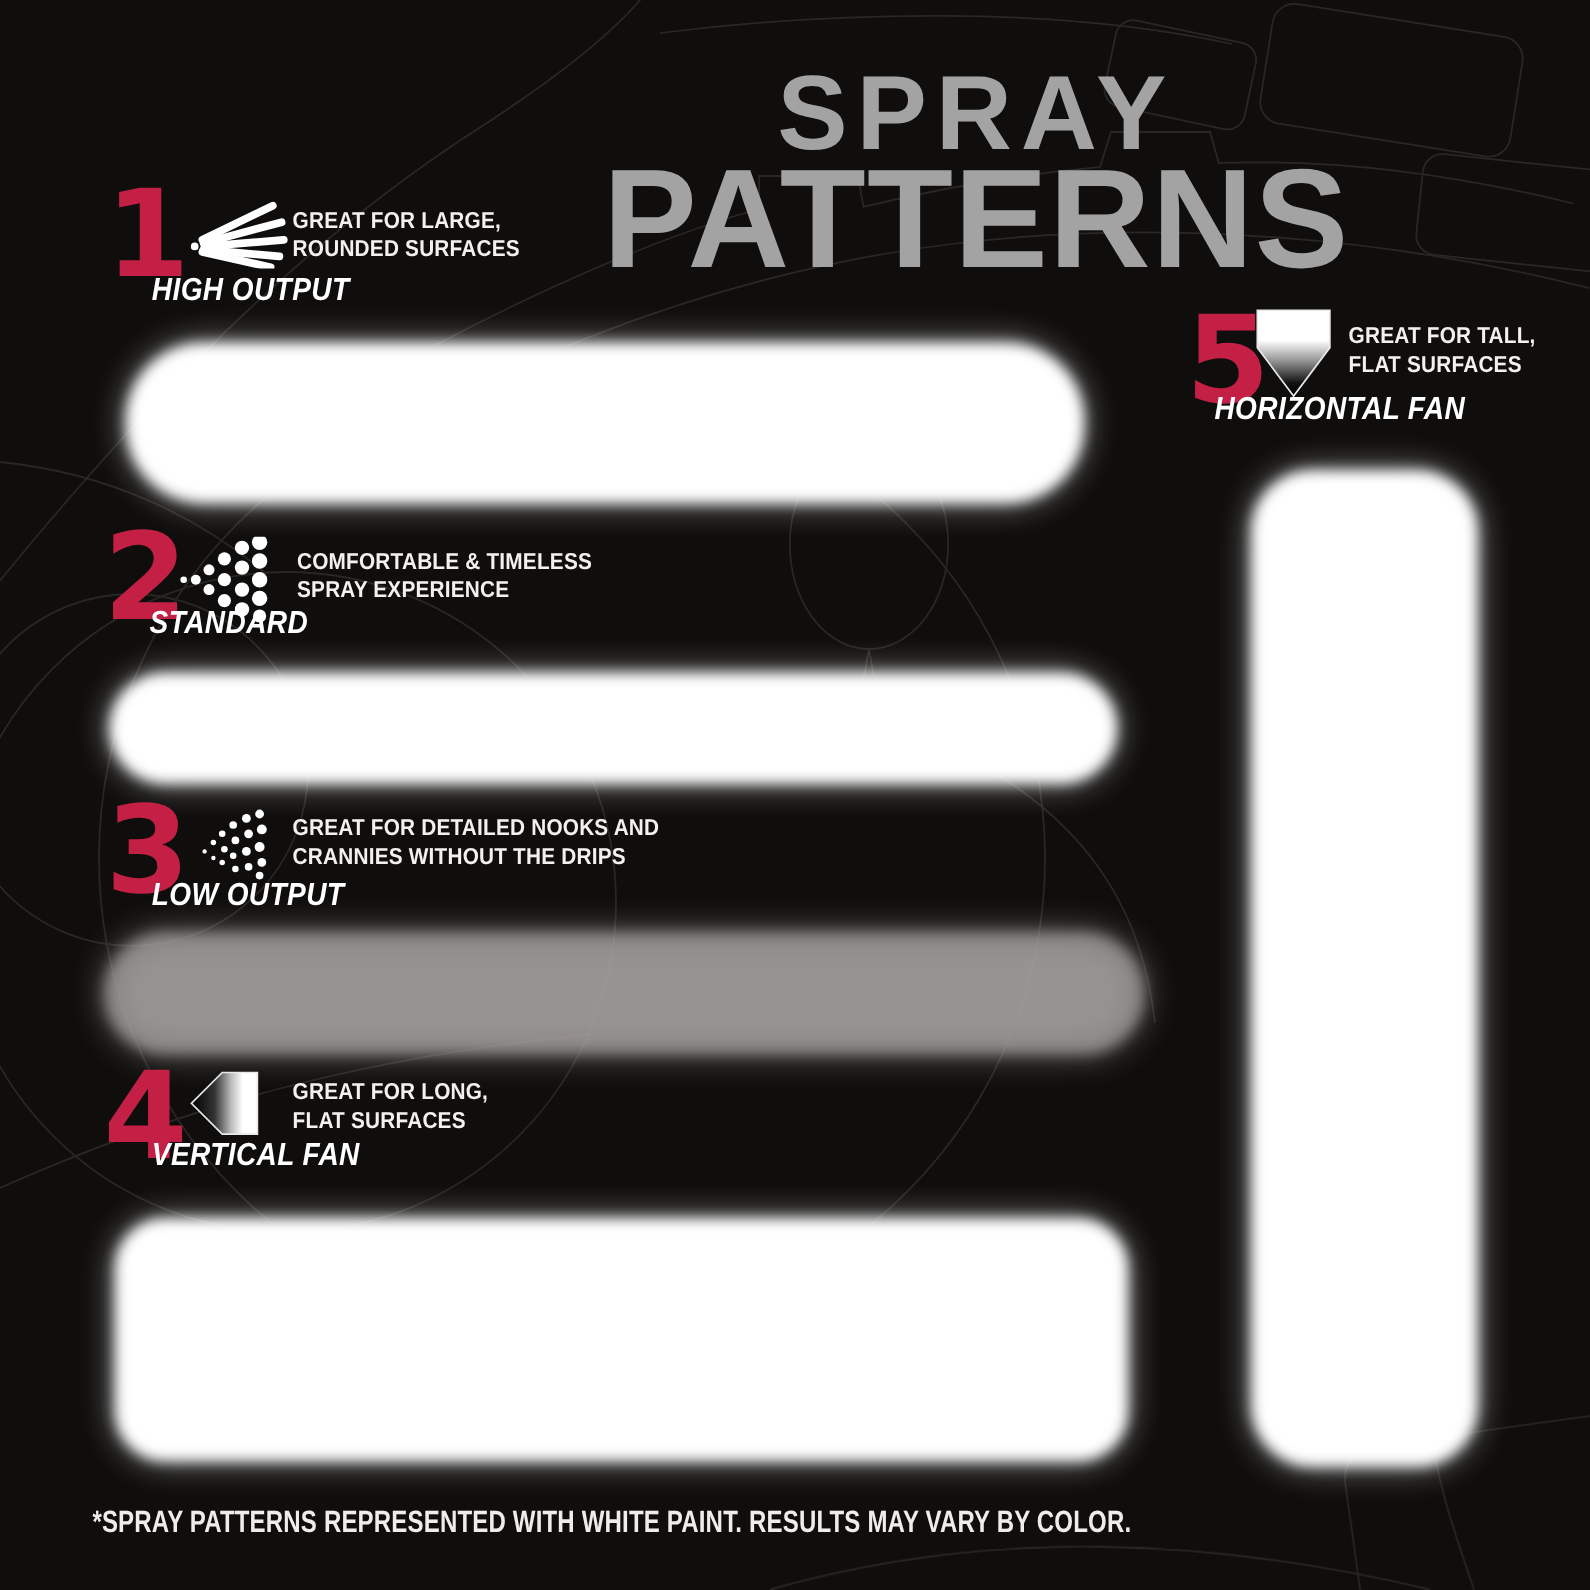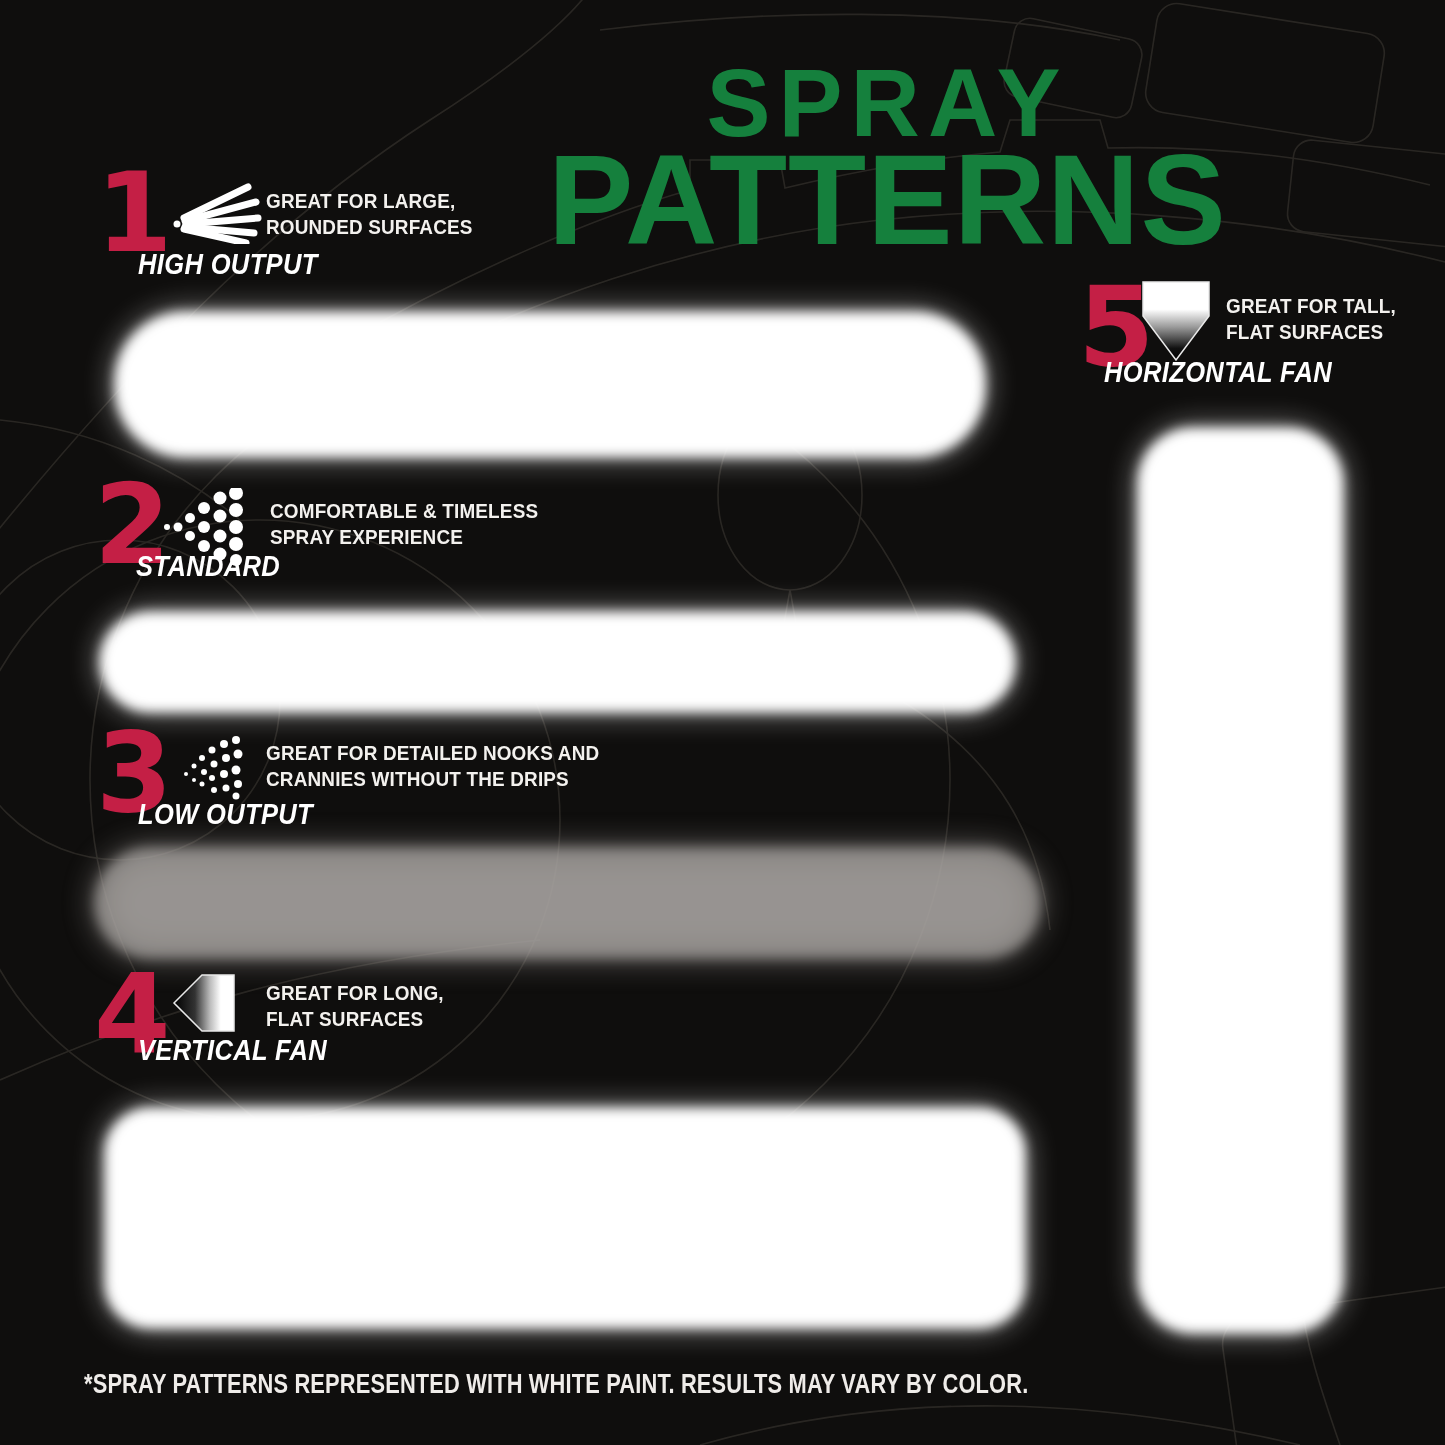--- a/index.html
+++ b/index.html
@@ -4,21 +4,21 @@
 <style>
   html,body{margin:0;padding:0;}
   body{
     width:1445px;height:1445px;position:relative;overflow:hidden;
     background:#0f0e0d;
     font-family:"Liberation Sans", sans-serif;
     color:#ffffff;
   }
   .layer{position:absolute;left:0;top:0;width:1445px;height:1445px;pointer-events:none;}
   
-  .title{position:absolute;left:535px;top:58px;width:705px;text-align:center;font-weight:bold;color:#15803d;}
+  .title{position:absolute;left:535px;top:58px;width:705px;text-align:center;font-weight:bold;color:#a3a3a3;}
   .title .l1{display:block;font-size:96px;line-height:90px;letter-spacing:8px;}
   .title .l2{display:block;font-size:128px;line-height:104px;letter-spacing:1px;}
   
   .num{
     position:absolute;font-family:"DejaVu Sans", sans-serif;font-weight:bold;
     font-size:110px;line-height:1;color:#c41f45;
   }
   .desc{
     position:absolute;font-weight:bold;font-size:21px;line-height:26px;
     letter-spacing:.2px;color:#f3f1ee;white-space:pre-line;

